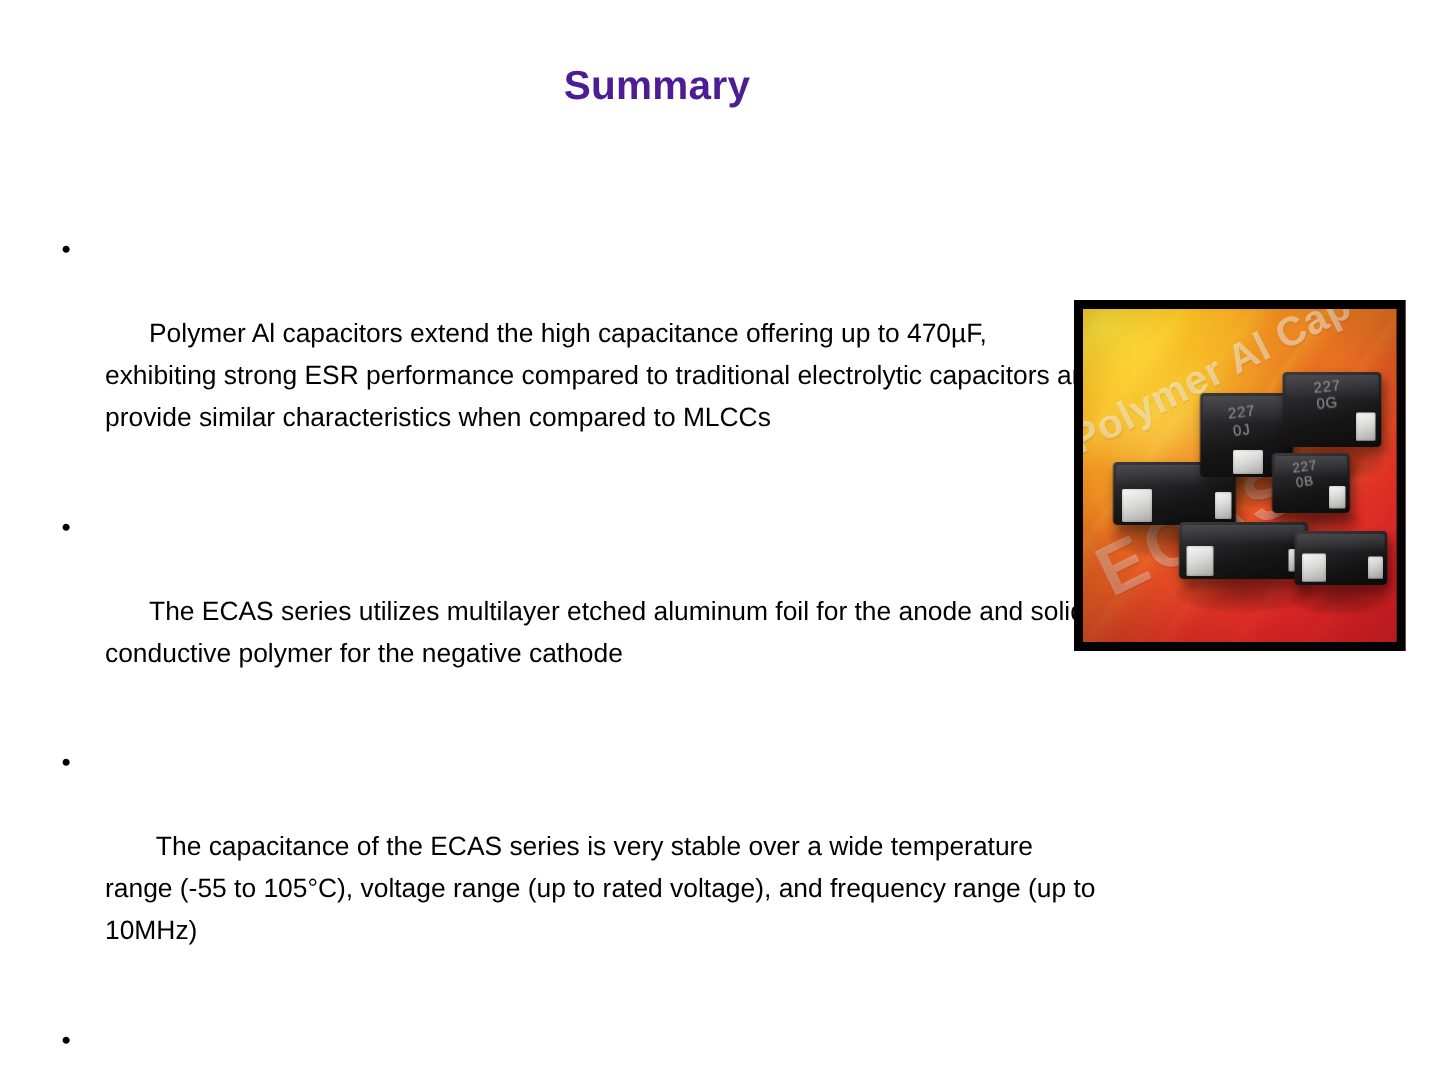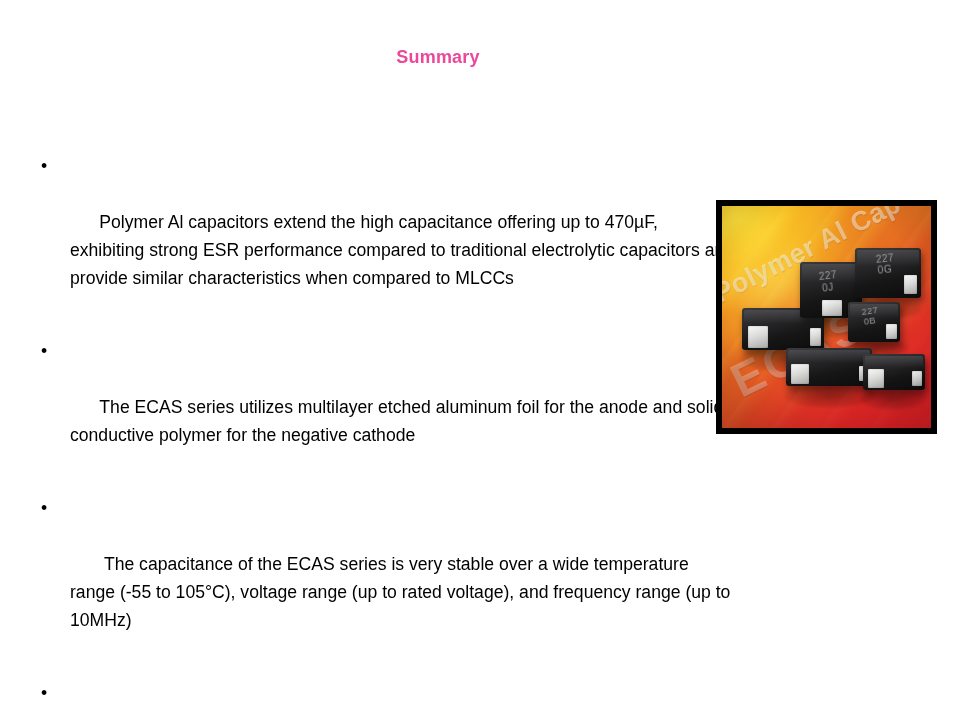--- a/index.html
+++ b/index.html
@@ -23,24 +23,24 @@
     background: #ffffff;
   }
 
   
   .slide-title {
     position: absolute;
     left: 0;
     top: 42px;
     width: 876px;
     text-align: center;
-    font-size: 18px;
+    font-size: 27px;
     font-weight: bold;
     letter-spacing: 0.2px;
-    color: #ec4899;
+    color: #4c1d95;
     line-height: 30px;
   }
 
   
   .bullet-list {
     position: absolute;
     left: 36px;
     top: 152px;
     width: 700px;
   }

